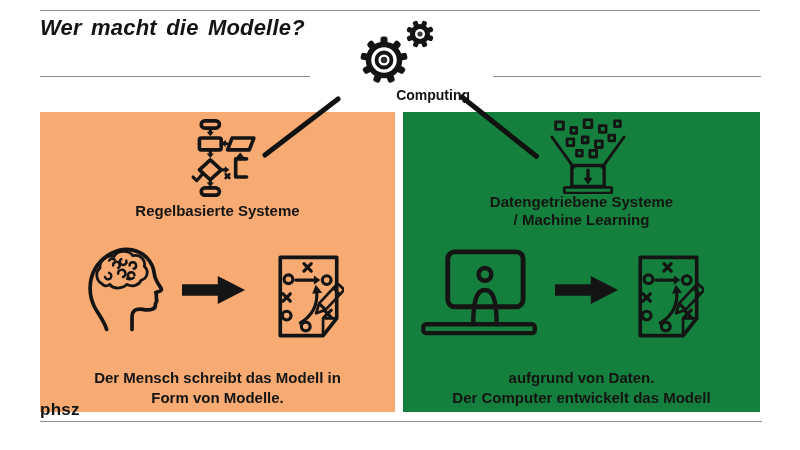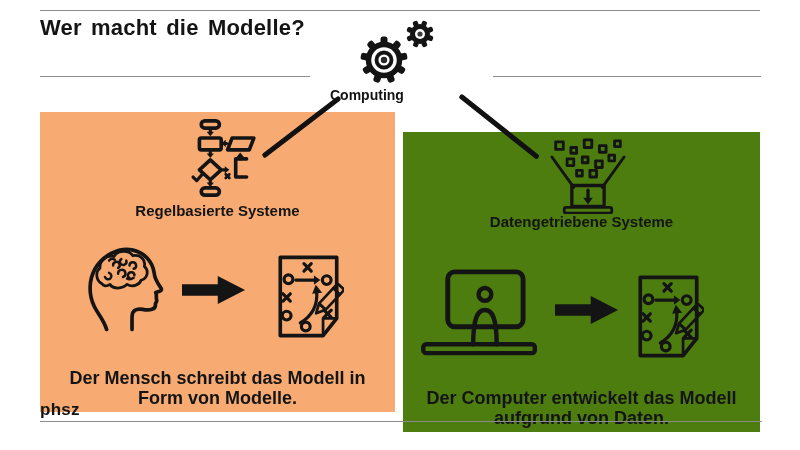--- a/index.html
+++ b/index.html
@@ -6,37 +6,37 @@
   .slide{
     position:relative;width:800px;height:450px;background:#fff;overflow:hidden;
     font-family:"Liberation Sans", sans-serif;color:#141414;
   }
   .rule{position:absolute;height:1px;background:#8c8c8c;}
   .rule-top{left:40px;top:10px;width:720px;}
   .rule-mid-left{left:40px;top:76px;width:270px;}
   .rule-mid-right{left:493px;top:76px;width:268px;}
   .rule-bottom{left:40px;top:421px;width:722px;}
   .title{position:absolute;left:40px;top:15px;font-size:22px;font-weight:bold;
-    letter-spacing:.2px;word-spacing:3px;}
+    letter-spacing:.2px;word-spacing:3px;font-style:italic;}
   .gears{position:absolute;left:354px;top:19px;}
-  .computing-label{position:absolute;left:330px;top:87px;width:140px;text-align:left;
+  .computing-label{position:absolute;left:330px;top:87px;width:140px;text-align:right;
     font-size:14px;font-weight:bold;}
   .connector{position:absolute;height:5px;background:#111;border-radius:2px;
     transform-origin:0 50%;z-index:5;}
   .connector-left{left:263px;top:154px;width:97px;transform:rotate(-37.5deg);}
   .connector-right{left:460px;top:93px;width:100px;transform:rotate(38.5deg);}
   .panel{position:absolute;top:112px;height:300px;}
   .panel-left{left:40px;width:355px;}
   .panel-right{left:403px;width:357px;}
   .panel-heading{position:absolute;left:0;width:100%;text-align:center;
     font-size:15px;font-weight:bold;line-height:18px;}
   .panel-left .panel-heading{top:90px;}
   .panel-right .panel-heading{top:81px;}
   .panel-caption{position:absolute;left:0;top:256px;width:100%;text-align:center;
-    font-size:18px;font-weight:bold;line-height:20px;}
+    font-size:15px;font-weight:bold;line-height:20px;}
   .icon{position:absolute;}
   .i-flowchart{left:146px;top:7px;}
   .i-head{left:42px;top:128px;}
   .i-arrow-l{left:142px;top:161px;}
   .i-doc-l{left:233px;top:141px;}
   .i-funnel{left:141px;top:6px;}
   .i-monitor{left:18px;top:136px;}
   .i-arrow-r{left:152px;top:161px;}
   .i-doc-r{left:230px;top:141px;}
   .footer-logo{position:absolute;left:40px;top:400px;font-size:17px;font-weight:bold;
@@ -170,21 +170,21 @@
         </g>
       </svg>
     </div>
 
     <div class="panel-caption">
       <div>Der Mensch schreibt das Modell in</div>
       <div>Form von Modelle.</div>
     </div>
   </div>
 
-  <div class="panel panel-right" style="background-color: #4d7c0f; margin-top: 20px;">
+  <div class="panel panel-right" style="background-color: #15803d;">
 
     <div class="icon i-funnel">
       <svg width="88" height="76" viewBox="0 0 92 80">
         <rect x="12" y="4" width="8" height="8" class="ln" stroke-width="3"></rect>
         <rect x="28" y="10" width="6" height="6" class="ln" stroke-width="3"></rect>
         <rect x="42" y="2" width="8" height="8" class="ln" stroke-width="3"></rect>
         <rect x="58" y="8" width="7" height="7" class="ln" stroke-width="3"></rect>
         <rect x="74" y="3" width="6" height="6" class="ln" stroke-width="3"></rect>
         <rect x="24" y="22" width="7" height="7" class="ln" stroke-width="3"></rect>
         <rect x="40" y="20" width="6" height="6" class="ln" stroke-width="3"></rect>
@@ -196,20 +196,21 @@
         <line x1="84" y1="20" x2="61" y2="52" class="ln" stroke-width="3"></line>
         <rect x="29" y="50" width="34" height="22" class="ln" stroke-width="3.5"></rect>
         <line x1="46" y1="55" x2="46" y2="64" class="ln" stroke-width="3.5"></line>
         <polygon points="41,63 51,63 46,70" class="fl"></polygon>
         <rect x="21" y="73" width="50" height="6" rx="2" class="ln" stroke-width="3"></rect>
       </svg>
     </div>
 
     <div class="panel-heading">
       <div>Datengetriebene Systeme</div>
+      <div>/ Machine Learning</div>
     </div>
 
     <div class="icon i-monitor">
       <svg width="122" height="90" viewBox="0 0 124 92">
         <rect x="27" y="4" width="77" height="56" rx="7" class="ln" stroke-width="5"></rect>
         <circle cx="65" cy="27" r="6.5" class="ln" stroke-width="4.5"></circle>
         <path d="M53,78 C53,52 57,43 65,43 C73,43 77,52 77,78" class="ln" stroke-width="4.5"></path>
         <rect x="2" y="78" width="114" height="9" rx="3" class="ln" stroke-width="4.5"></rect>
       </svg>
     </div>
@@ -240,21 +241,21 @@
         <polygon points="43,44 54,43 47,34" class="fl"></polygon>
         <g transform="rotate(43 59 53)">
           <rect x="54" y="30" width="10" height="30" rx="2" class="ln" stroke-width="3"></rect>
           <polygon points="54,60 64,60 59,70" class="ln" stroke-width="3"></polygon>
           <line x1="54" y1="37" x2="64" y2="37" class="ln" stroke-width="3"></line>
         </g>
       </svg>
     </div>
 
     <div class="panel-caption">
+      <div>aufgrund von Daten.</div>
       <div>Der Computer entwickelt das Modell</div>
-      <div>aufgrund von Daten.</div>
     </div>
   </div>
 
   <div class="rule rule-bottom"></div>
   <div class="footer-logo">phsz</div>
 
 </div>
 
 </body></html>

